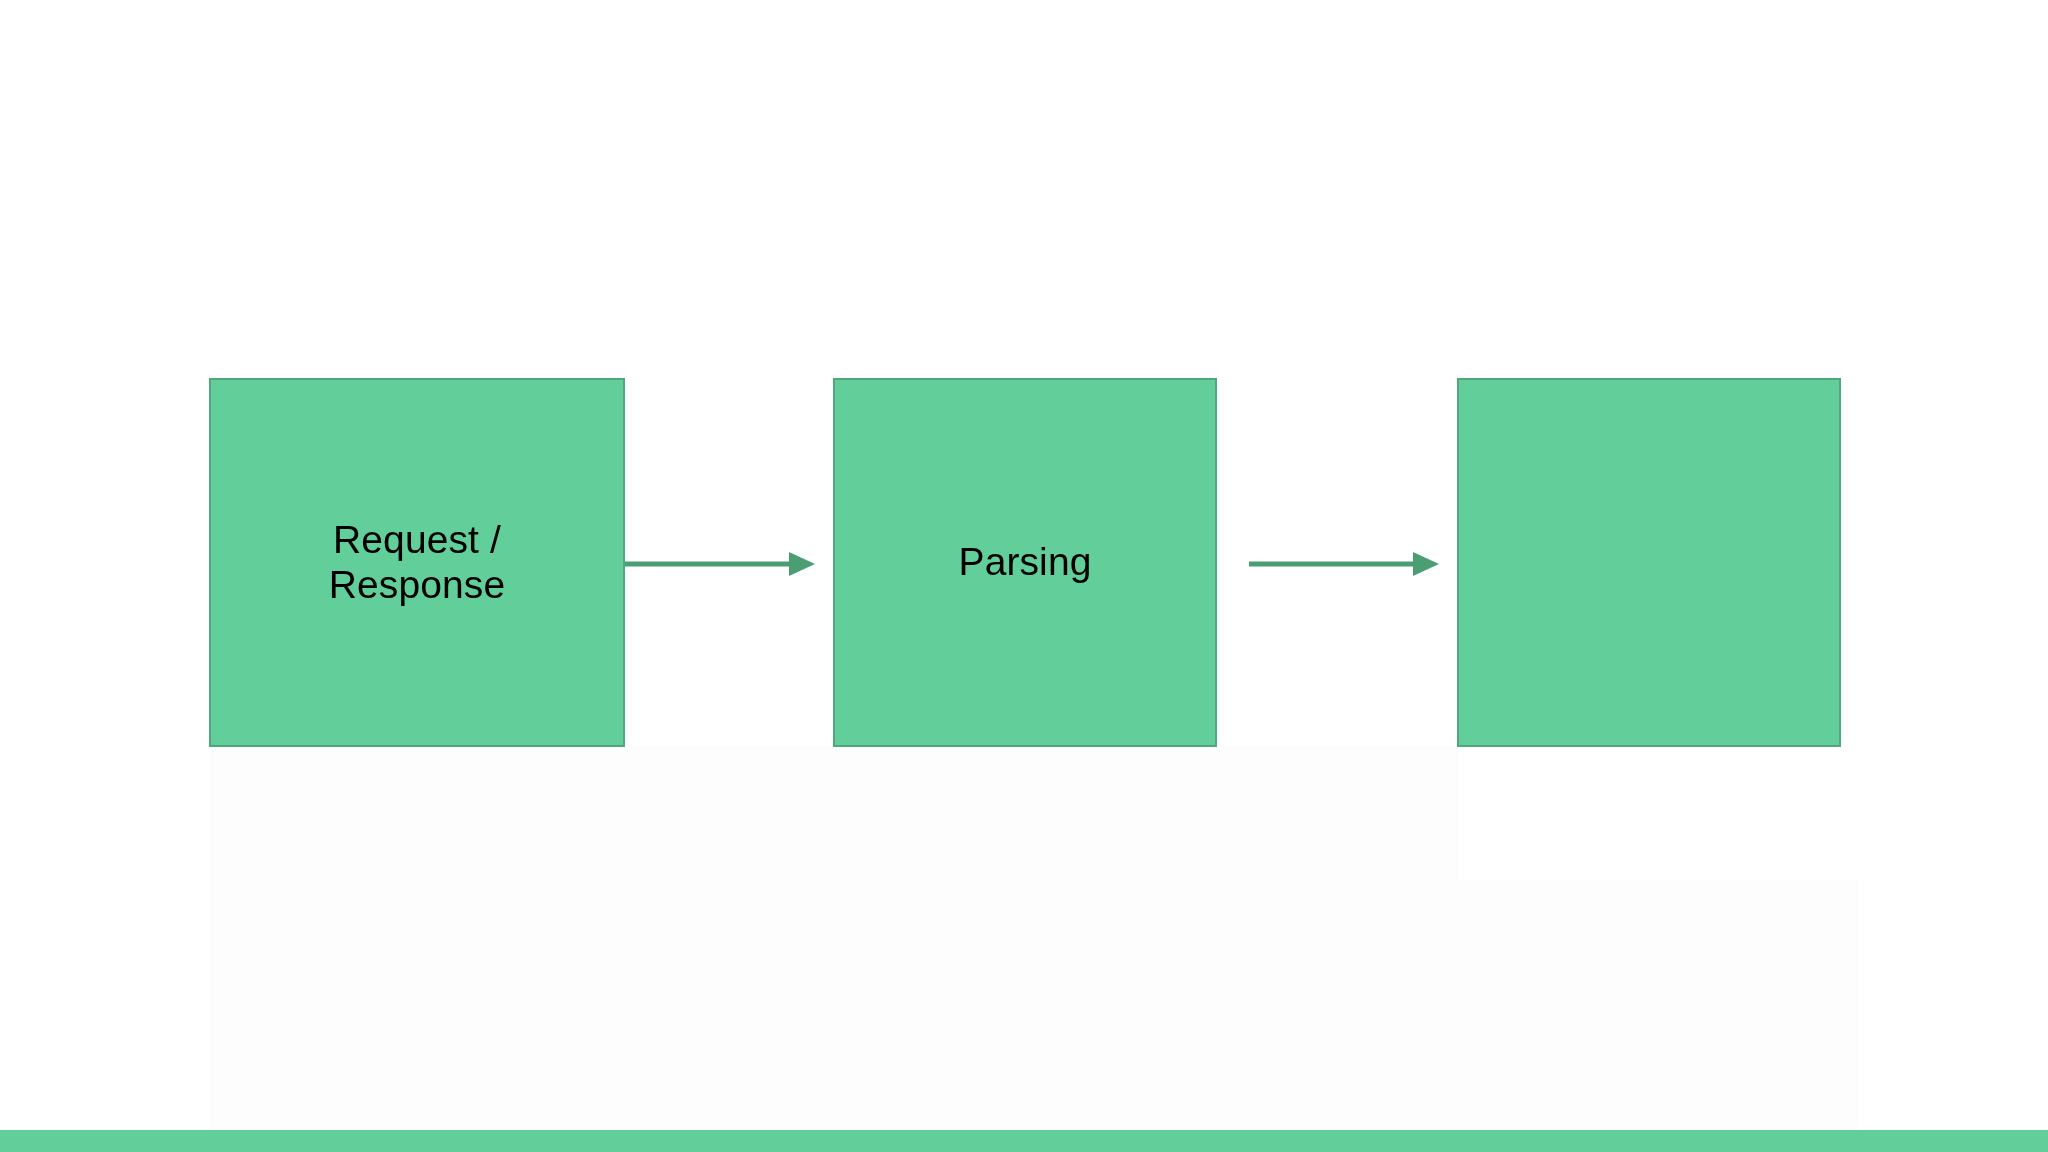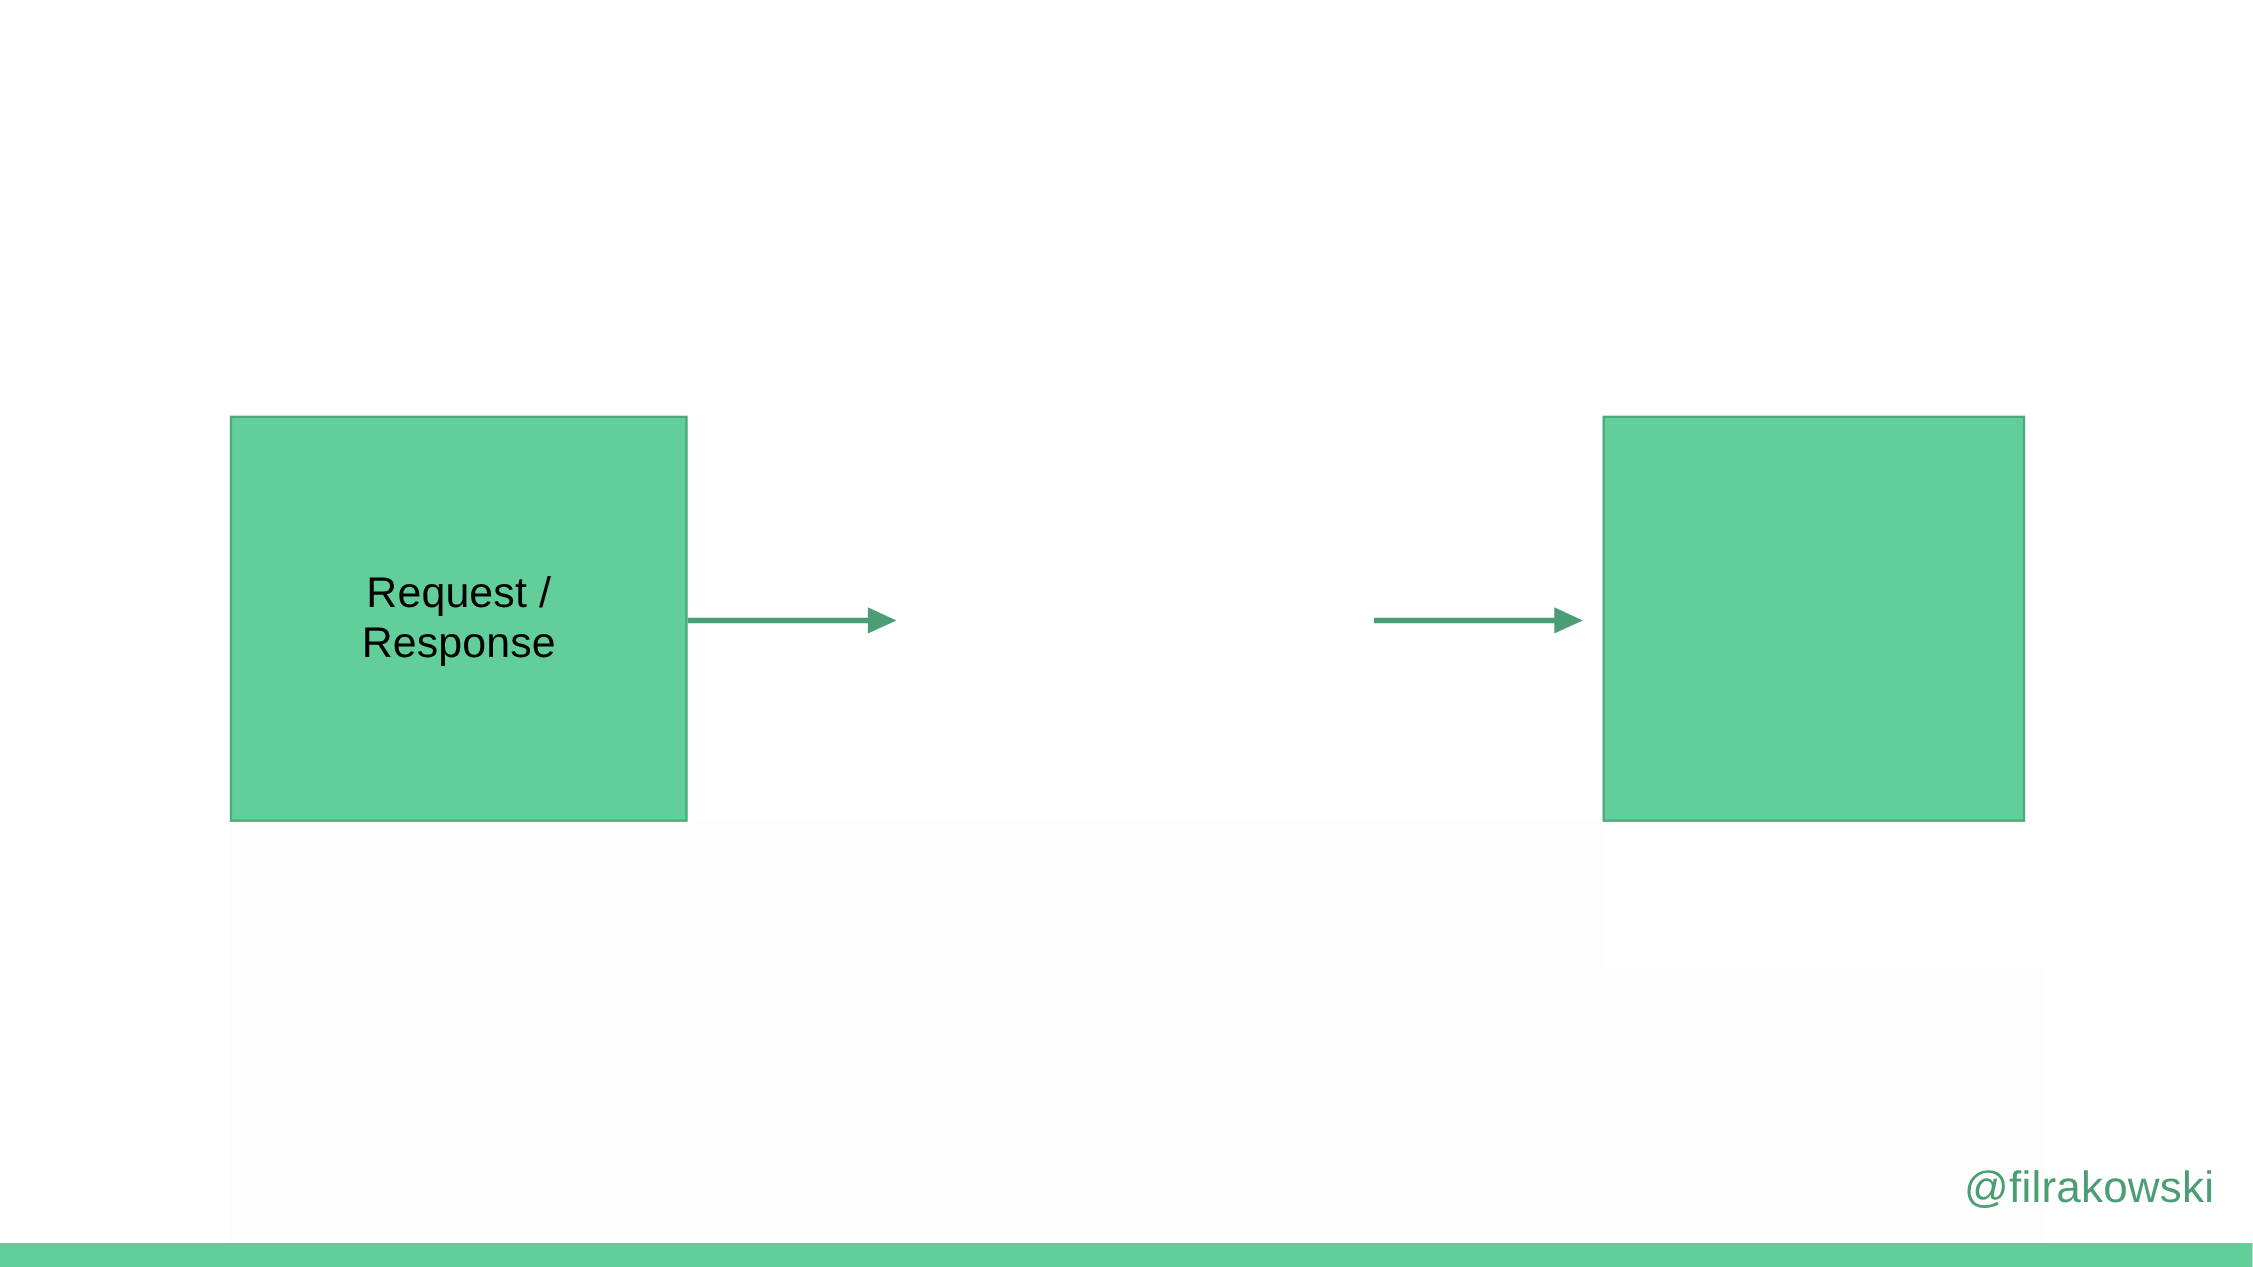--- a/index.html
+++ b/index.html
@@ -102,29 +102,31 @@
 Response</span>
   </div>
 
   <div class="connector" id="connector-1">
     <svg width="190" height="46" viewBox="0 0 190 46">
       <line x1="0" y1="23" x2="168" y2="23" stroke="#4B9E74" stroke-width="5"></line>
       <polygon points="164,11 190,23 164,35" fill="#4B9E74"></polygon>
     </svg>
   </div>
 
+  <div class="node" id="node-2">
+    <span class="node-label">Parsing</span>
+  </div>
 
   <div class="connector" id="connector-2">
     <svg width="190" height="46" viewBox="0 0 190 46">
       <line x1="0" y1="23" x2="168" y2="23" stroke="#4B9E74" stroke-width="5"></line>
       <polygon points="164,11 190,23 164,35" fill="#4B9E74"></polygon>
     </svg>
   </div>
 
   <div class="node" id="node-3">
     <span class="node-label"></span>
   </div>
 
-  <div class="watermark">@filrakowski</div>
 
   <div class="footer-bar"></div>
 
 </div>
 
 </body></html>

